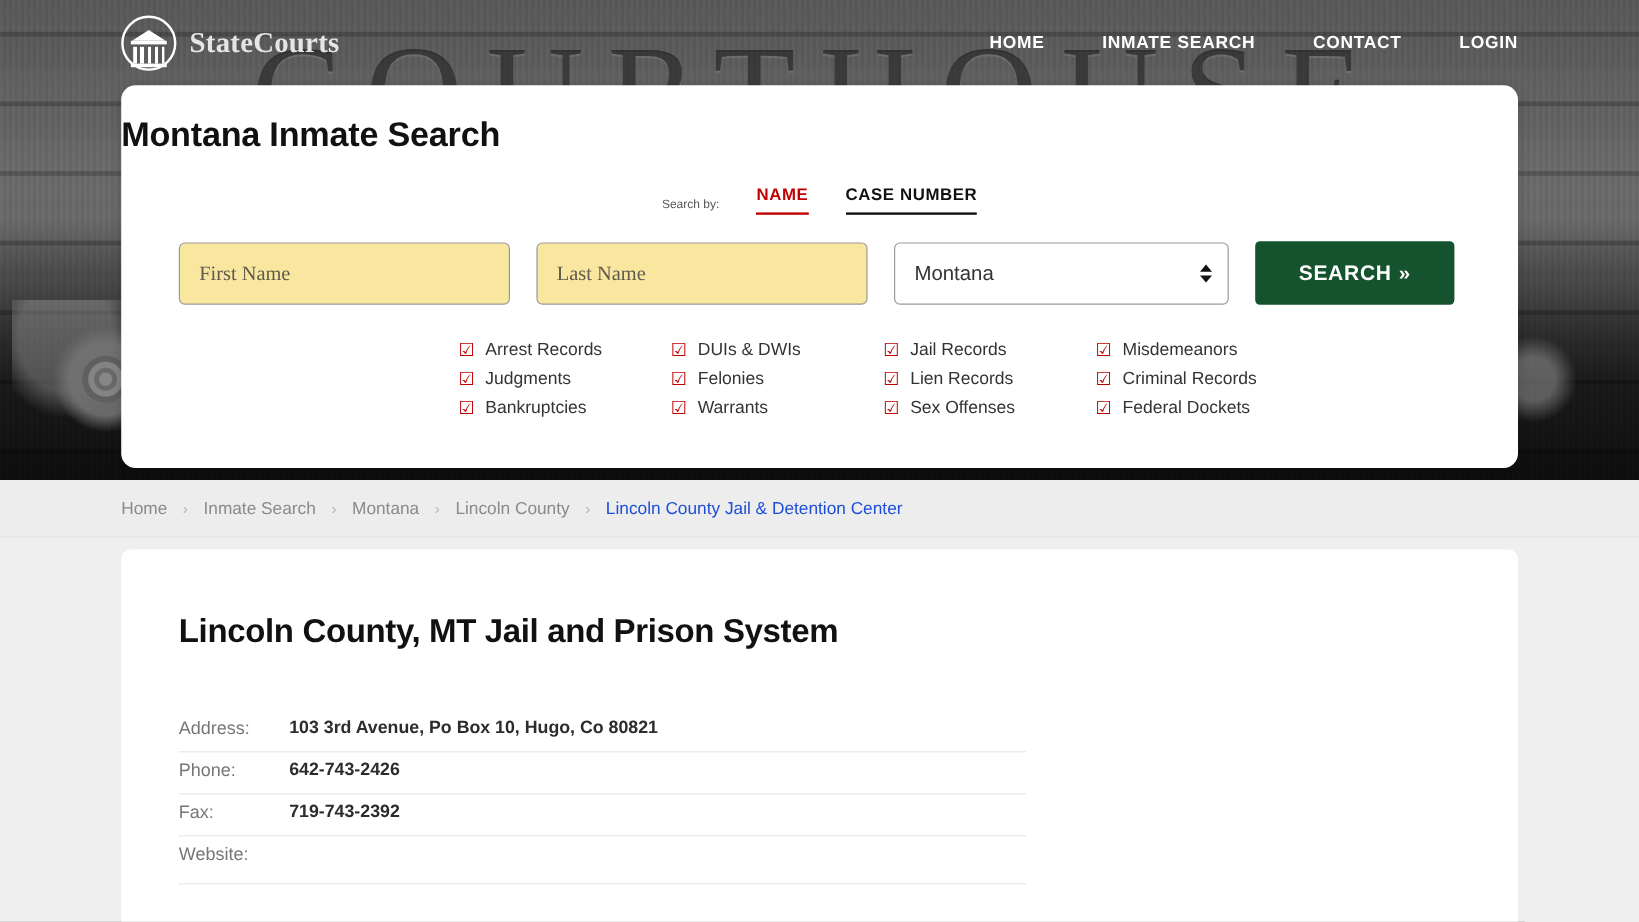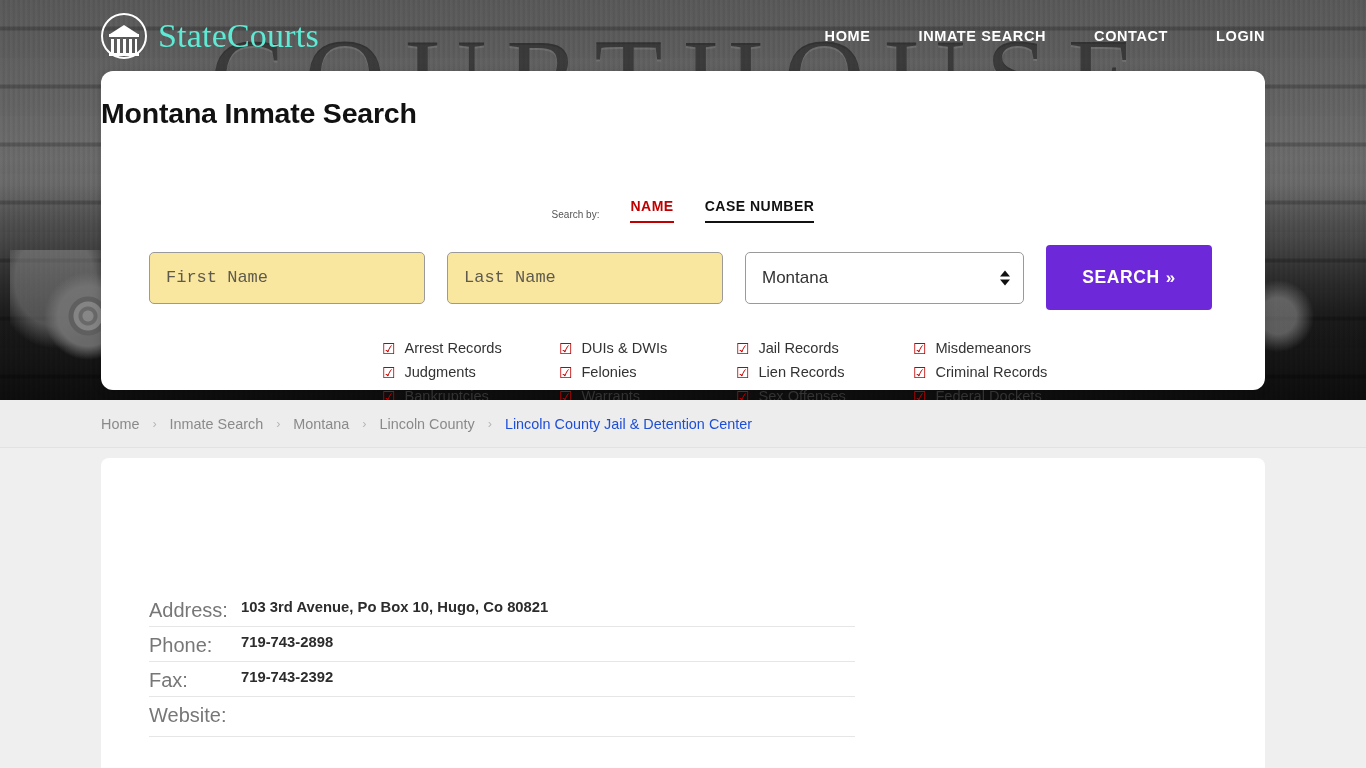--- a/index.html
+++ b/index.html
@@ -127,23 +127,23 @@
   }
   .brand-mark .base {
     position: absolute;
     left: 50%; top: 38px;
     transform: translateX(-50%);
     width: 30px; height: 2.6px;
     background: #fff;
   }
   .brand-text {
     font-family: "Liberation Serif", serif;
-    font-size: 34px;
-    font-weight: 400;
-    color: #5eead4;
+    font-size: 24px;
+    font-weight: 700;
+    color: #e5e5e5;
     letter-spacing: 0.2px;
     white-space: nowrap;
   }
   .nav {
     margin-left: auto;
     margin-right: 101px;
     display: flex;
     align-items: center;
     gap: 48px;
   }
@@ -189,35 +189,35 @@
   }
   .tab {
     font-size: 14px;
     font-weight: 700;
     letter-spacing: 0.5px;
     text-transform: uppercase;
     padding-bottom: 7px;
     cursor: pointer;
   }
   .tab.active { color: #c00000; border-bottom: 2.4px solid #c00000; }
-  .tab.inactive { color: #111; border-bottom: 2.4px solid #111; margin-top: 44px; }
+  .tab.inactive { color: #111; border-bottom: 2.4px solid #111; }
 
   .form-row {
     margin-top: 22px;
     display: flex;
     align-items: center;
     padding: 0 48px;
     gap: 22px;
   }
   .field {
     height: 52px;
     border: 1px solid #9a9a9a;
     border-radius: 5px;
     background: #fae79f;
-    font-family: Liberation Mono, monospace;
+    font-family: Liberation Serif, serif;
     font-size: 17px;
     color: #3b3b3b;
     padding: 0 16px;
     outline: none;
   }
   .field::placeholder { color: #5e5b4e; opacity: 1; }
   .field.first { width: 276px; }
   .field.last  { width: 276px; }
   .select-wrap {
     position: relative;
@@ -244,22 +244,22 @@
   .spinner i {
     display: block;
     width: 0; height: 0;
     border-left: 5px solid transparent;
     border-right: 5px solid transparent;
   }
   .spinner i.up   { border-bottom: 6px solid #111; }
   .spinner i.down { border-top: 6px solid #111; }
 
   .search-btn {
-    width: 166px; height: 65px;
-    background: #6d28d9;
+    width: 166px; height: 53px;
+    background: #14532d;
     color: #fff;
     border: none;
     border-radius: 4px;
     font-family: "Liberation Sans", sans-serif;
     font-size: 17.5px;
     font-weight: 700;
     letter-spacing: 0.6px;
     cursor: pointer;
     display: flex; align-items: center; justify-content: center;
     gap: 6px;
@@ -336,21 +336,21 @@
   .drow {
     display: flex;
     align-items: flex-start;
     height: 35px;
     border-bottom: 1px solid #e6e6e6;
     padding-top: 7px;
   }
   .dlabel {
     width: 92px;
     flex: none;
-    font-size: 20px;
+    font-size: 15px;
     color: #777;
   }
   .dvalue {
     font-size: 14.8px;
     color: #2c2c2c;
     font-weight: bold;
   }
   .dvalue a {
     color: #1d1d1d;
     text-decoration: underline;
@@ -470,29 +470,30 @@
   <a href="#">Inmate Search</a>
   <span class="sep">›</span>
   <a href="#">Montana</a>
   <span class="sep">›</span>
   <a href="#">Lincoln County</a>
   <span class="sep">›</span>
   <span class="cur">Lincoln County Jail &amp; Detention Center</span>
 </div>
 
 <div class="main-card">
+  <h1 class="main-title">Lincoln County, MT Jail and Prison System</h1>
 
   <div class="detail-table">
     <div class="drow">
       <span class="dlabel">Address:</span>
       <span class="dvalue">103 3rd Avenue, Po Box 10, Hugo, Co 80821</span>
     </div>
     <div class="drow">
       <span class="dlabel">Phone:</span>
-      <span class="dvalue">719-743-2898</span>
+      <span class="dvalue">642-743-2426</span>
     </div>
     <div class="drow">
       <span class="dlabel">Fax:</span>
       <span class="dvalue">719-743-2392</span>
     </div>
     <div class="drow tall">
       <span class="dlabel">Website:</span>
     </div>
   </div>
 

